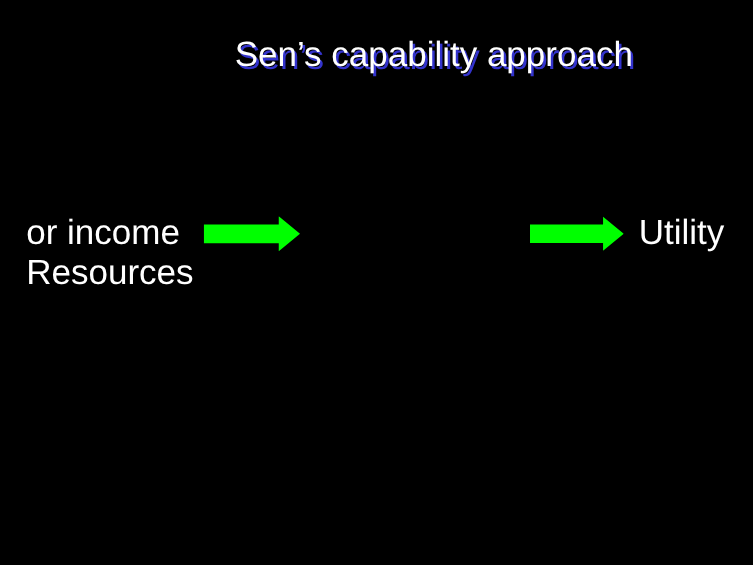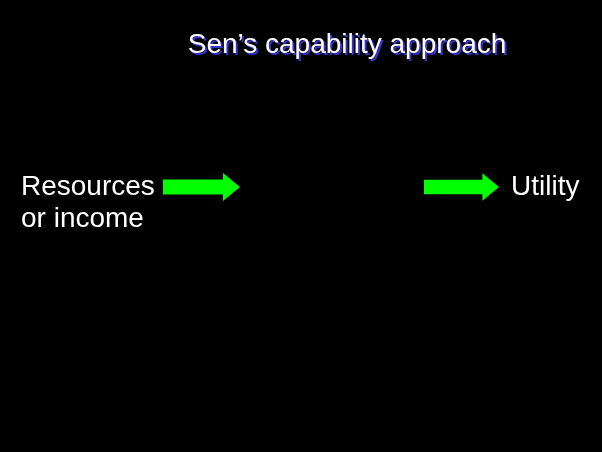--- a/index.html
+++ b/index.html
@@ -49,22 +49,22 @@
   .arrow-2 { left: 424px; top: 173px; }
 </style>
 </head>
 <body>
 
 <div class="slide">
 
   <div class="title">Sen’s capability approach</div>
 
   <div class="node node-resources">
+    <div>or income</div>
     <div>Resources</div>
-    <div>or income</div>
   </div>
 
   <svg class="arrow arrow-1" width="77" height="28" viewBox="0 0 77 28">
     <polygon points="0,6.5 60,6.5 60,0 77,14 60,28 60,21.5 0,21.5"></polygon>
   </svg>
 
   <div class="node node-capabilities">
   </div>
 
   <svg class="arrow arrow-2" width="75" height="28" viewBox="0 0 77 28">

